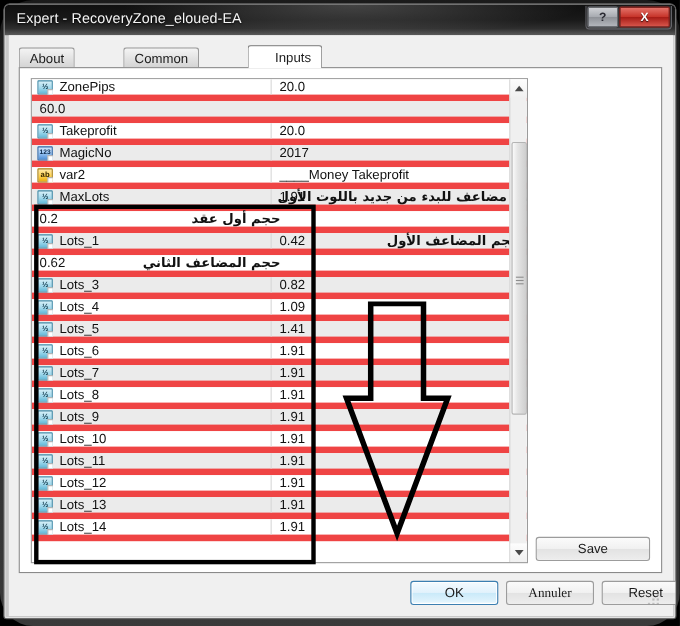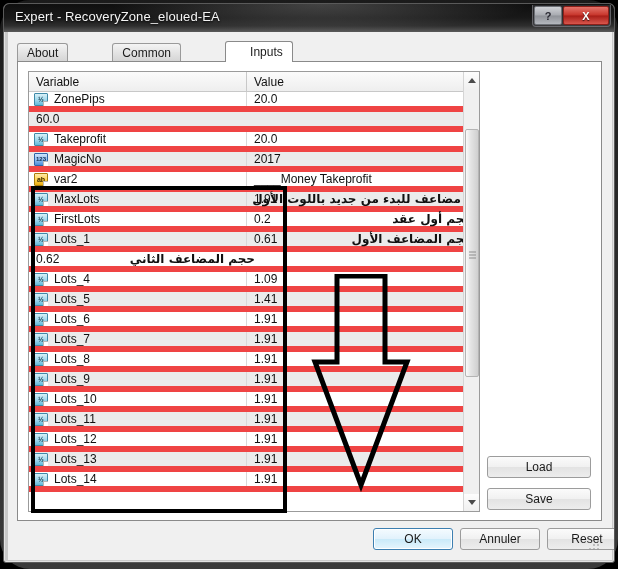--- a/index.html
+++ b/index.html
@@ -298,21 +298,21 @@
     top: 2px;
     width: 80px; height: 22px;
   }
   .fbtn.ok {
     left: 356px;
     border: 1px solid #3c7fb1;
     box-shadow: inset 0 0 0 1px #ffffff;
     background: linear-gradient(180deg,#f4fbff 0%,#e2f2fc 48%,#caeaf9 52%,#e6f5fd 100%);
     text-align: right;
   }
-  .fbtn.cancel { left: 443px; }
+  .fbtn.cancel { left: 443px; font-family: Liberation Serif, serif; }
   .fbtn.reset  { left: 530px; }
 
   .resize-grip {
     position:absolute; right:3px; bottom:2px;
     width:12px;height:12px;
     opacity:.55;
   }
   .resize-grip i{position:absolute;width:2px;height:2px;background:#9a9a9a;}
 
   
@@ -352,24 +352,20 @@
 
       <div class="tabstrip">
         <div class="tab">About</div>
         <div class="tab">Common</div>
         <div class="tab active">Inputs</div>
       </div>
 
       <div class="tabpage">
 
         <div class="grid-wrap">
-          <div class="grid-header">
-            <div class="hcell var">Variable</div>
-            <div class="hcell val">Value</div>
-          </div>
           <div class="grid-body" id="grid-body">
               <div class="row odd">
                 <div class="cell-var">
                   <span class="ticon double">½</span>
                   <span>ZonePips</span>
                 </div>
                 <div class="cell-val">
                   <span>20.0</span>
                 </div>
               </div>
@@ -409,43 +405,48 @@
                 <div class="cell-var">
                   <span class="ticon double">½</span>
                   <span>MaxLots</span>
                 </div>
                 <div class="cell-val">
                   <span>1.91</span>
                   <span class="ann overflow">أقصى مضاعف للبدء من جديد باللوت الأول</span>
                 </div>
               </div>
               <div class="row odd">
-                <div class="cell-var">
-                  <span class="ticon double">½</span>
-                  <span>FirstLots</span>
-                </div>
                 <div class="cell-val">
                   <span>0.2</span>
                   <span class="ann">حجم أول عقد</span>
                 </div>
               </div>
               <div class="row even">
                 <div class="cell-var">
                   <span class="ticon double">½</span>
                   <span>Lots_1</span>
                 </div>
                 <div class="cell-val">
-                  <span>0.61</span>
+                  <span>0.42</span>
                   <span class="ann">حجم المضاعف الأول</span>
                 </div>
               </div>
               <div class="row odd">
                 <div class="cell-val">
                   <span>0.62</span>
                   <span class="ann">حجم المضاعف الثاني</span>
+                </div>
+              </div>
+              <div class="row even">
+                <div class="cell-var">
+                  <span class="ticon double">½</span>
+                  <span>Lots_3</span>
+                </div>
+                <div class="cell-val">
+                  <span>0.82</span>
                 </div>
               </div>
               <div class="row odd">
                 <div class="cell-var">
                   <span class="ticon double">½</span>
                   <span>Lots_4</span>
                 </div>
                 <div class="cell-val">
                   <span>1.09</span>
                 </div>
@@ -553,21 +554,20 @@
                   <i></i>
                 </div>
             </div>
             <div class="sb-btn down">
               <div class="arrow-down"></div>
             </div>
           </div>
         </div>
 
         <div class="side-btns">
-          <div class="btn">Load</div>
           <div class="btn">Save</div>
         </div>
       </div>
 
       <div class="footer">
         <div class="btn fbtn ok">OK</div>
         <div class="btn fbtn cancel">Annuler</div>
         <div class="btn fbtn reset">Reset</div>
         <div class="resize-grip">
           <i style="right:0;bottom:0;"></i>

